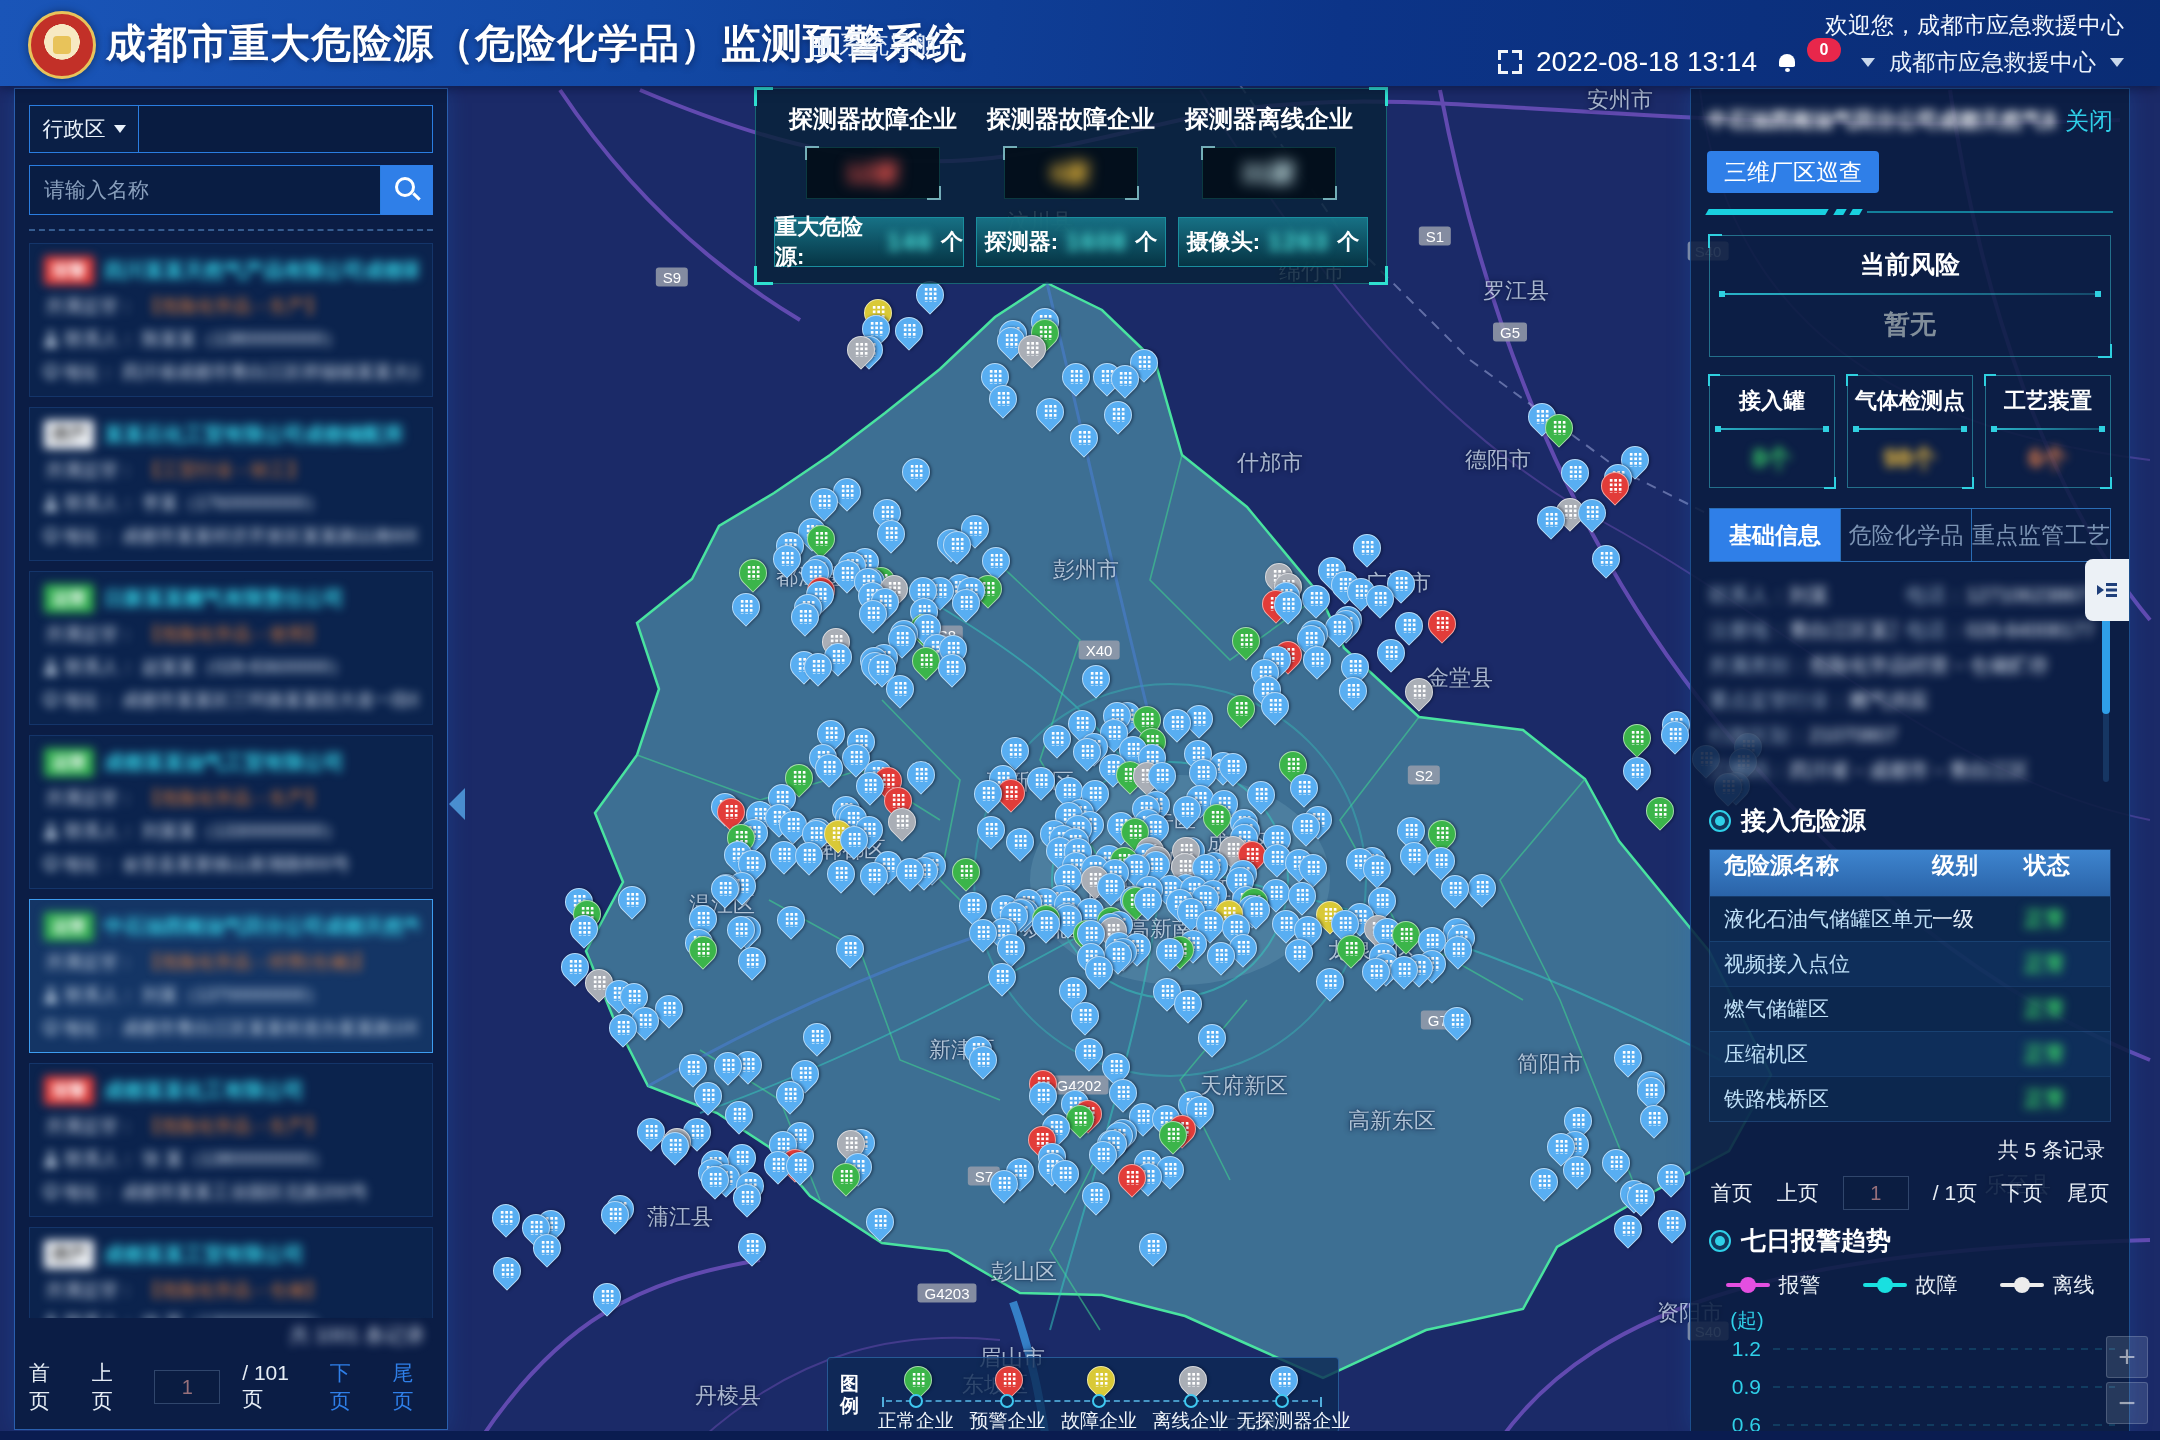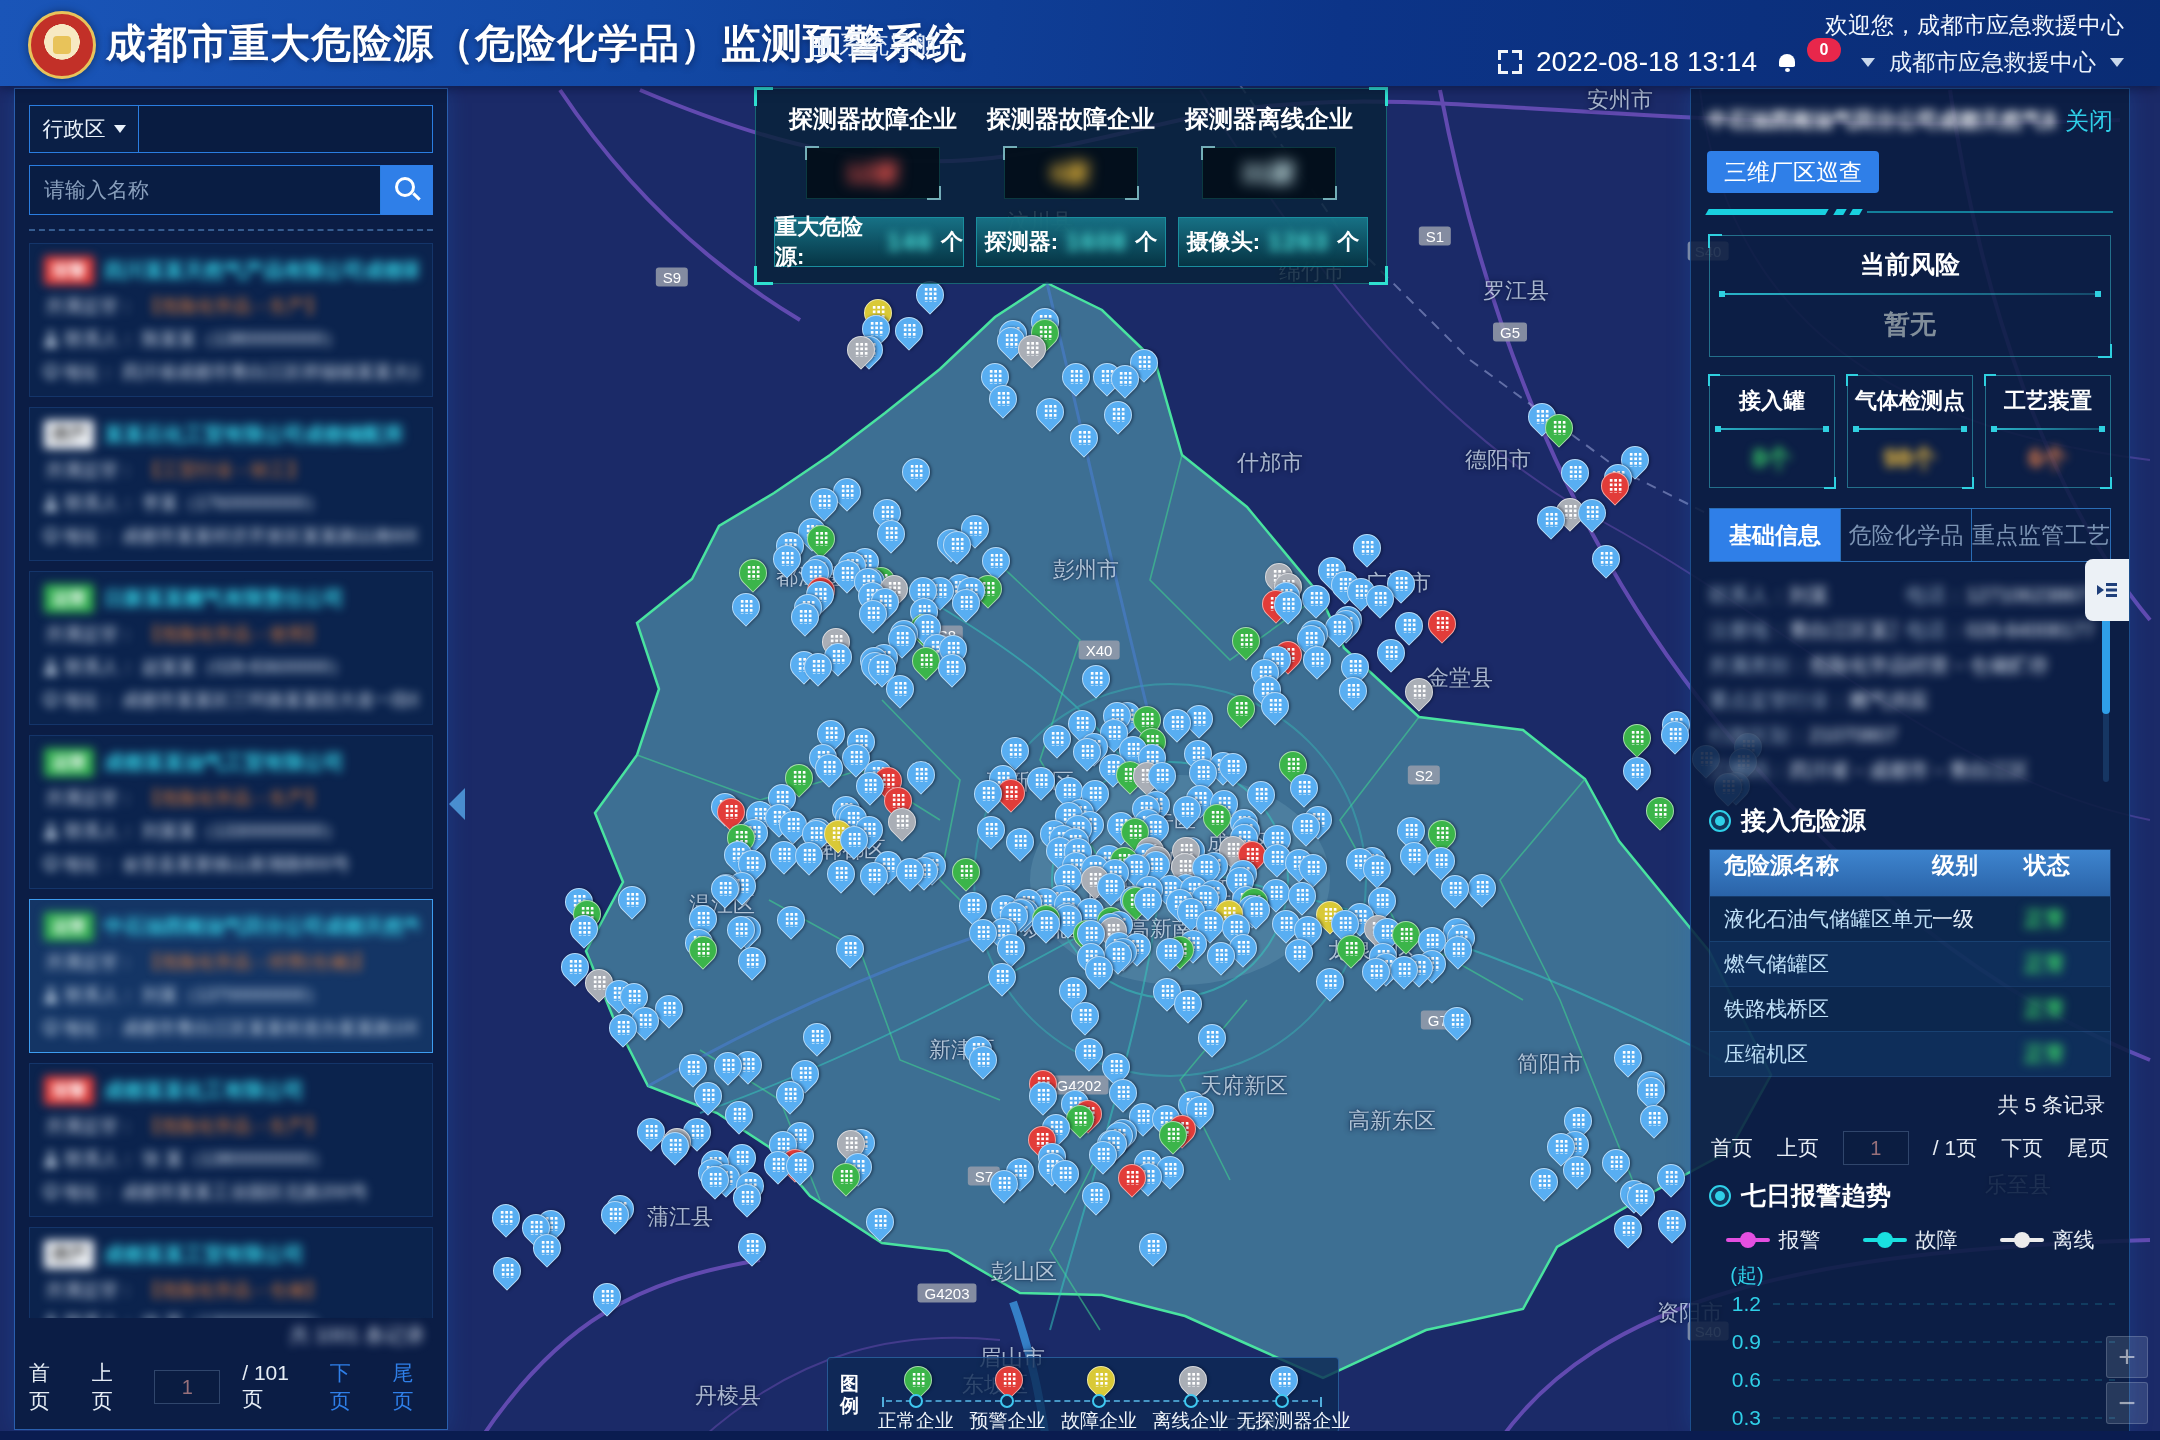--- a/index.html
+++ b/index.html
@@ -1079,31 +1079,36 @@
           <div class="col-lv">级别</div>
           <div class="col-st">状态</div>
         </div>
       <div id="ht-body">
           <div class="ht-row">
             <div class="col-name">液化石油气储罐区单元</div>
             <div class="col-lv">一级</div>
             <div class="col-st blur">正常</div>
           </div>
           <div class="ht-row">
+            <div class="col-name">视频接入点位</div>
+            <div class="col-lv"></div>
+            <div class="col-st blur">正常</div>
+          </div>
+          <div class="ht-row">
             <div class="col-name">燃气储罐区</div>
             <div class="col-lv"></div>
             <div class="col-st blur">正常</div>
           </div>
           <div class="ht-row">
-            <div class="col-name">铁路栈桥区</div>
+            <div class="col-name">压缩机区</div>
             <div class="col-lv"></div>
             <div class="col-st blur">正常</div>
           </div>
           <div class="ht-row">
-            <div class="col-name">压缩机区</div>
+            <div class="col-name">铁路栈桥区</div>
             <div class="col-lv"></div>
             <div class="col-st blur">正常</div>
           </div>
         </div>
     </div>
     <div class="rp-records">共 5 条记录</div>
     <div class="rp-pagi">
       <span>首页</span>
       <span>上页</span>
       <input class="pg" value="1" style="">

